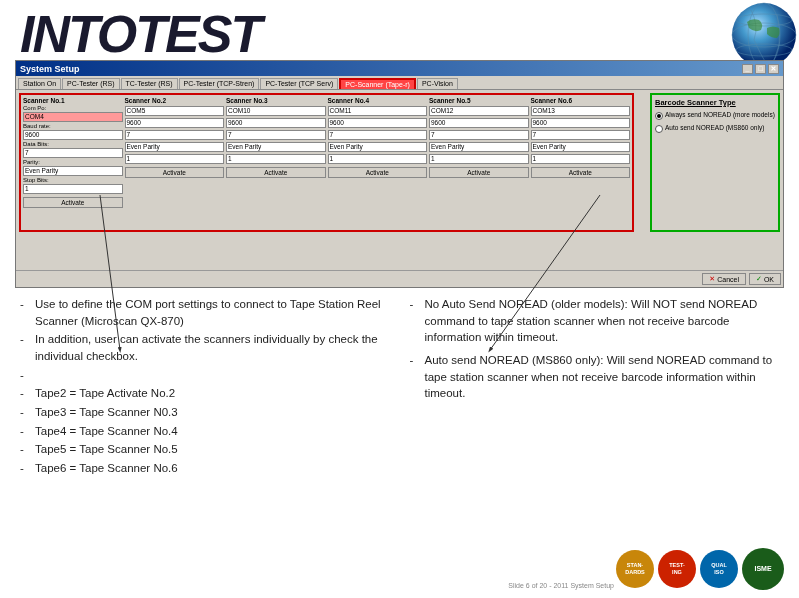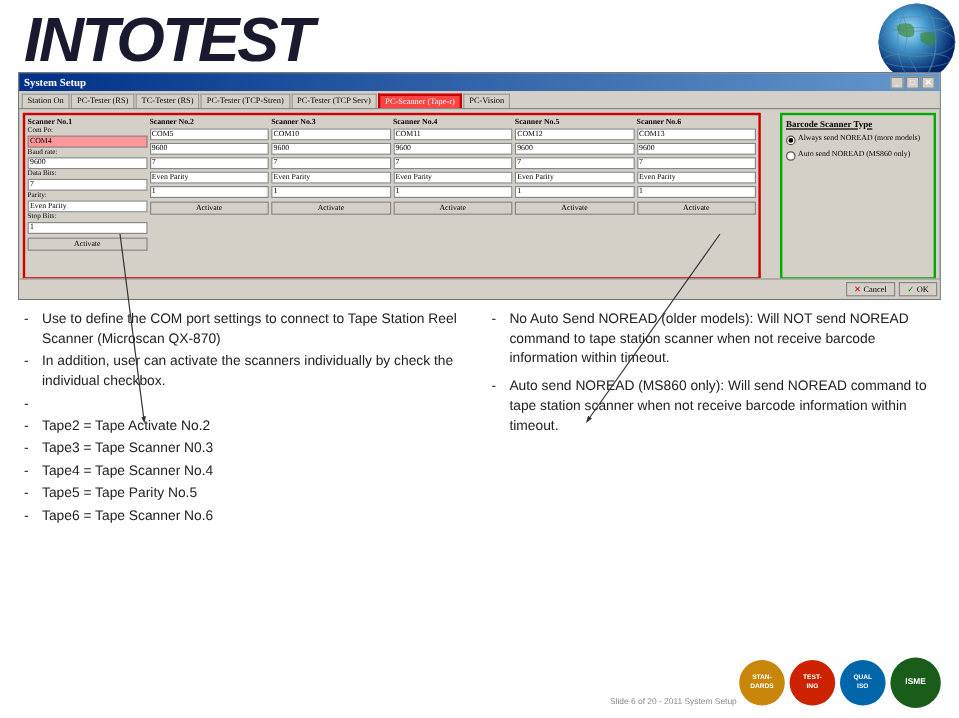--- a/index.html
+++ b/index.html
@@ -47,21 +47,21 @@
     </svg>
   </div>
 
   <div class="header" style="padding: 8px 20px 0 20px;">
     <div style="font-size:52px; font-weight:900; color:#1a1a2e; font-style:italic; letter-spacing:-2px; line-height:1;">
       <span>INTOTEST</span>
     </div>
   </div>
 
 
-  <div style="margin: 0 15px; border: 1px solid #777; background:#d4d0c8; position:relative; height:190px;font-family:Liberation Serif, serif;">
+  <div style="margin: 0 15px; border: 1px solid #777; background:#d4d0c8; position:relative; height:228px;">
 
     <div style="background: linear-gradient(to right, #003087 0%, #6699cc 100%); color:white; font-size:9px; font-weight:bold; padding:1px 4px; display:flex; align-items:center; justify-content:space-between; height:15px;">
       <span>System Setup</span>
       <div style="display:flex; gap:2px;">
         <div style="width:11px; height:10px; background:#d4d0c8; border:1px solid #888; font-size:7px; display:flex; align-items:center; justify-content:center;">_</div>
         <div style="width:11px; height:10px; background:#d4d0c8; border:1px solid #888; font-size:7px; display:flex; align-items:center; justify-content:center;">□</div>
         <div style="width:11px; height:10px; background:#d4d0c8; border:1px solid #888; font-size:7px; display:flex; align-items:center; justify-content:center;">✕</div>
       </div>
     </div>
 
@@ -235,21 +235,21 @@
       <div style="display:flex; gap:5px; margin-bottom:2px;">
         <span style="min-width:10px;">-</span>
         <span>Tape3 = Tape Scanner N0.3</span>
       </div>
       <div style="display:flex; gap:5px; margin-bottom:2px;">
         <span style="min-width:10px;">-</span>
         <span>Tape4 = Tape Scanner No.4</span>
       </div>
       <div style="display:flex; gap:5px; margin-bottom:2px;">
         <span style="min-width:10px;">-</span>
-        <span>Tape5 = Tape Parity No.5</span>
+        <span>Tape5 = Tape Scanner No.5</span>
       </div>
       <div style="display:flex; gap:5px; margin-bottom:2px;">
         <span style="min-width:10px;">-</span>
         <span>Tape6 = Tape Scanner No.6</span>
       </div>
     </div>
 
     <div style="flex:1;">
       <div style="display:flex; gap:5px; margin-bottom:6px;">
         <span style="min-width:10px;">-</span>

